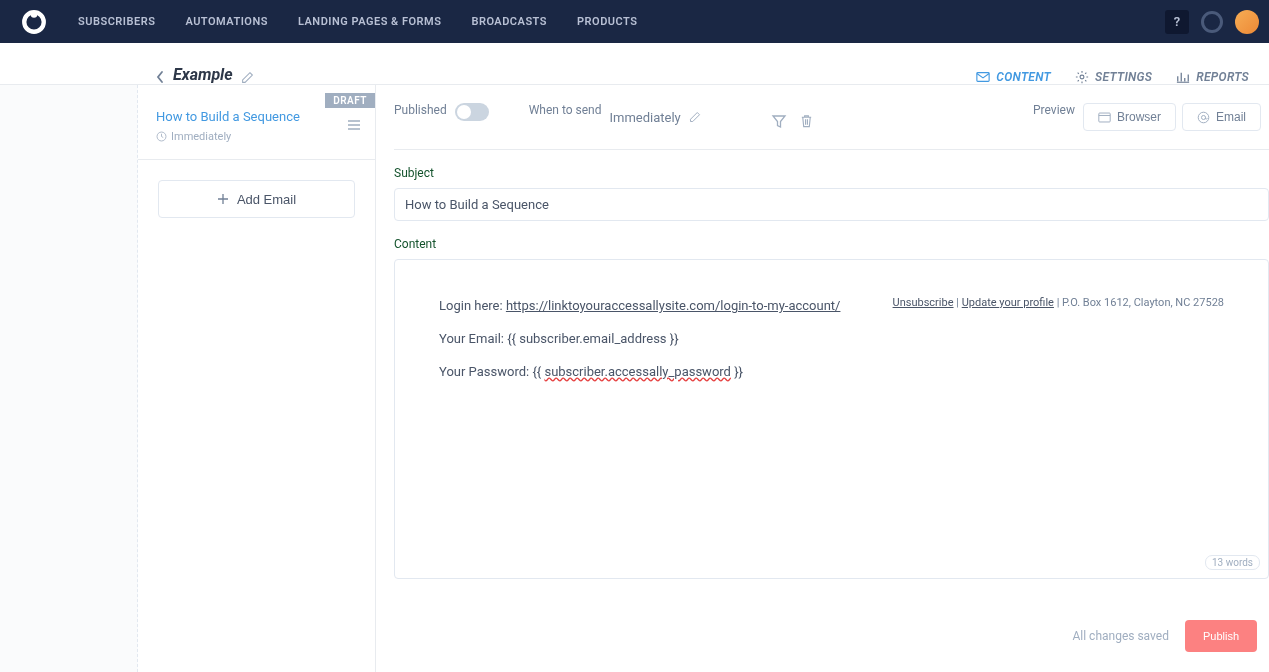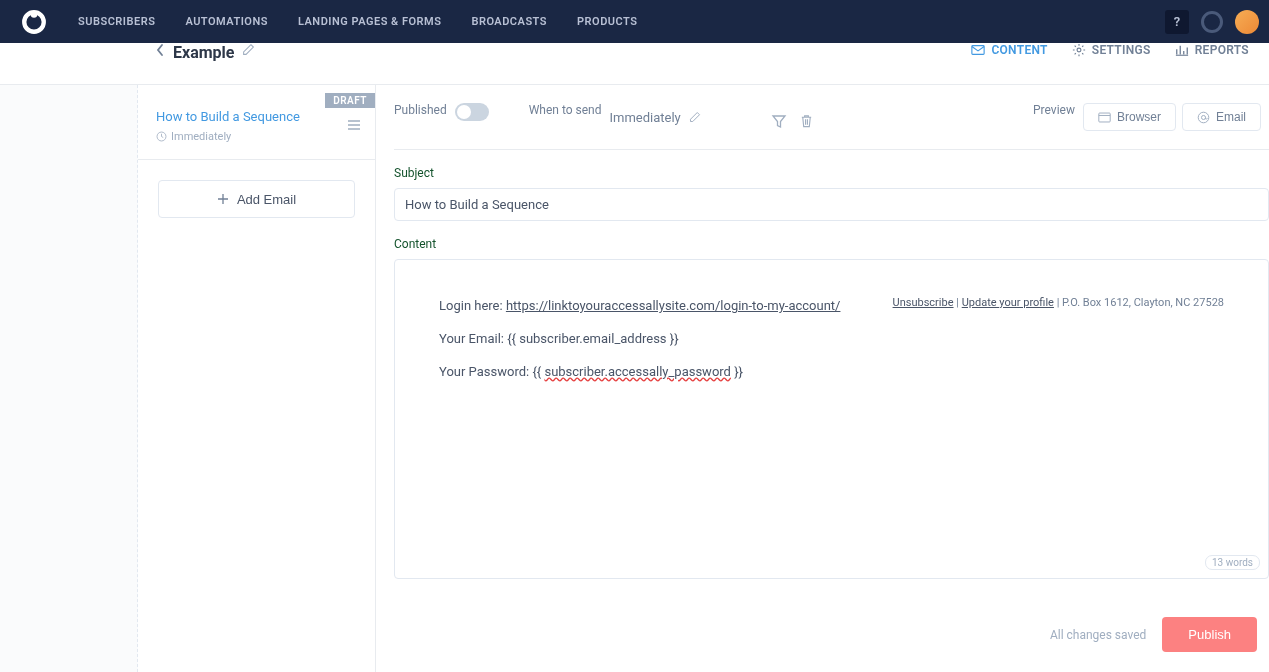--- a/index.html
+++ b/index.html
@@ -7,21 +7,21 @@
 
 .top-nav { background: #1a2744; height: 43px; display: flex; align-items: center; padding: 0 20px; }
 .logo { width: 28px; height: 28px; margin-right: 30px; display:flex; align-items:center; justify-content:center; }
 .nav-links { display: flex; gap: 30px; flex: 1; }
 .nav-link { color: #b8c0d4; font-size: 11px; font-weight: 600; letter-spacing: 0.5px; text-decoration: none; cursor: pointer; }
 .nav-right { display: flex; align-items: center; gap: 12px; }
 .help-btn { width: 24px; height: 24px; background: #0f1830; color: #b8c0d4; display: flex; align-items: center; justify-content: center; border-radius: 3px; font-size: 13px; font-weight:600; cursor:pointer; }
 .circle-icon { width: 22px; height: 22px; border: 3px solid #4a5a7a; border-radius: 50%; cursor:pointer; }
 .avatar { width: 24px; height: 24px; border-radius: 50%; background: linear-gradient(135deg,#f6ad55,#ed8936); cursor:pointer; margin-right:-10px; }
 
-.sub-header { height: 42px; border-bottom: 1px solid #e8ebef; display: flex; align-items: flex-start; padding: 0 20px 0 155px; }
+.sub-header { height: 42px; border-bottom: 1px solid #e8ebef; display: flex; align-items: flex-end; padding: 0 20px 0 155px; font-style: italic; }
 .back-chevron { color: #718096; font-size: 16px; margin-right: 8px; cursor:pointer; }
 .seq-title { font-size: 16px; font-weight: 700; color: #2d3748; }
 .edit-pencil { margin-left: 8px; color: #a0aec0; cursor:pointer; }
 .sub-tabs { margin-left: auto; display: flex; gap: 24px; }
 .sub-tab { display: flex; align-items: center; gap: 6px; font-size: 12px; font-weight: 600; color: #718096; letter-spacing: 0.3px; cursor:pointer; }
 .sub-tab.active { color: #4299e1; }
 .sub-tab svg { width: 14px; height: 14px; }
 
 .main { display: flex; min-height: calc(100vh - 85px); }
 .left-gutter { width: 138px; background: #fafbfc; border-right: 1px dashed #e2e8f0; }
@@ -54,21 +54,21 @@
 .content-body { flex: 1; font-size: 13px; line-height: 1.6; color: #4a5568; }
 .content-body p { margin-bottom: 12px; }
 .content-body a { color: #4a5568; text-decoration: underline; }
 .wavy { text-decoration: underline wavy #e53e3e; }
 .content-footer { font-size: 11px; color: #718096; border-top: 0; margin-left:-28px; }
 .content-footer a { color: #4a5568; text-decoration: underline; }
 .word-count { position: absolute; bottom: 8px; right: 8px; border: 1px solid #e2e8f0; border-radius: 7px; padding: 1px 6px; font-size: 10px; color: #a0aec0; }
 
 .bottom-bar { margin-top: auto; padding: 20px 12px 20px 0; display: flex; align-items: center; justify-content: flex-end; gap: 16px; }
 .save-status { color: #a0aec0; font-size: 12px; }
-.publish-btn { background: #fc8181; color: #fff; border: none; border-radius: 4px; padding: 10px 26px; font-size: 13px; font-weight: 500; cursor:pointer; }
+.publish-btn { background: #fc8181; color: #fff; border: none; border-radius: 4px; padding: 10px 18px; font-size: 11px; font-weight: 500; cursor:pointer; }
 
 svg { display: block; }
 </style>
 </head>
 <body>
 
 <div class="top-nav">
   <div class="logo">
     <svg viewBox="0 0 24 24" width="26" height="26">
         <circle cx="12" cy="12" r="9" fill="none" stroke="#fff" stroke-width="4"></circle>

